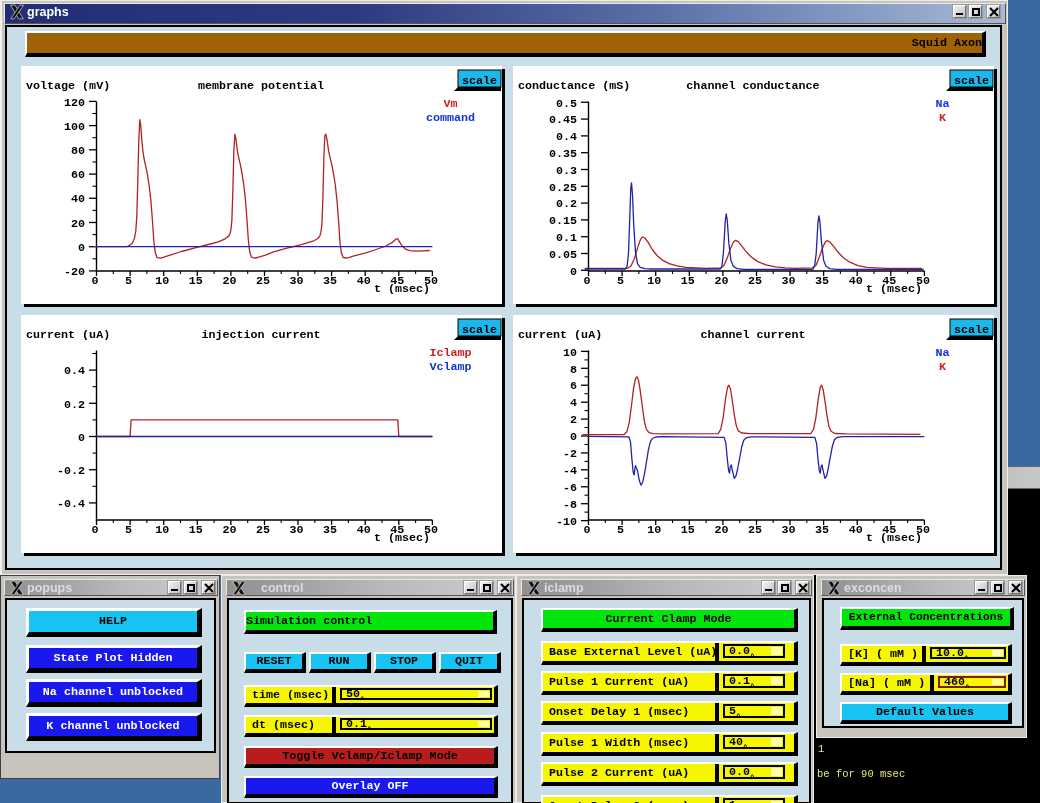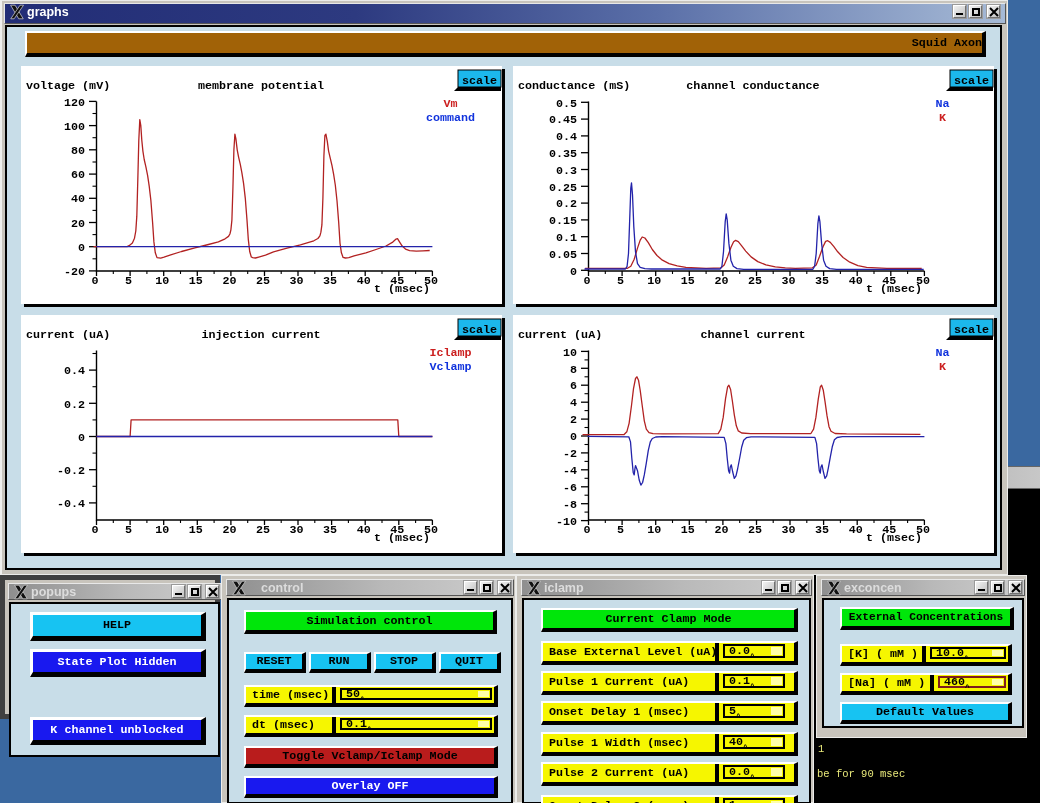--- a/index.html
+++ b/index.html
@@ -304,21 +304,21 @@
         <text x="429.5" y="41" font-family="'Liberation Mono',monospace" font-weight="bold" font-size="11.7" text-anchor="middle" fill="#1133dd">Na</text>
         <text x="429.5" y="55" font-family="'Liberation Mono',monospace" font-weight="bold" font-size="11.7" text-anchor="middle" fill="#cc2020">K</text>
         <polyline points="69.5,119.7 111.1,119.5 113.8,116.8 116.1,108.3 118.5,90.5 120.5,73.6 122.5,63.5 123.9,61.8 125.5,65.2 127.2,75.3 129.2,90.5 131.3,105.8 133.3,114.2 136.0,117.6 140.0,118.6 150.1,118.9 205.2,118.6 207.8,114.2 210.2,102.4 212.5,83.8 214.6,71.9 215.9,70.2 217.6,74.5 219.3,85.5 221.3,99.8 223.3,110.8 225.3,115.9 228.7,118.0 237.4,118.6 297.9,118.5 300.6,114.2 302.9,102.4 305.3,83.8 307.3,71.9 308.6,70.2 310.3,75.3 312.0,86.3 314.0,100.7 316.0,111.7 318.0,116.3 322.1,118.5 333.5,118.9 407.4,119.3" fill="none" stroke="#b22222" stroke-width="1.3" stroke-linejoin="round"></polyline>
         <polyline points="74.5,121.4 115.8,121.8 117.5,126.9 118.8,143.0 120.2,157.4 121.2,159.9 121.9,154.0 122.5,150.6 124.5,155.7 126.2,165.0 127.9,170.1 129.6,167.5 131.3,159.9 133.3,148.1 135.3,135.4 137.3,126.9 139.3,123.5 142.7,122.0 149.4,121.6 211.2,122.3 212.9,128.6 214.2,143.0 215.6,155.7 216.6,158.2 217.2,152.3 218.3,149.8 219.6,156.5 221.3,163.3 223.0,160.8 224.6,154.0 226.7,143.0 228.7,132.0 230.7,125.2 233.4,122.7 238.1,121.8 301.9,122.3 303.6,128.6 304.9,143.0 306.3,155.7 307.3,158.2 307.9,152.3 309.0,149.8 310.3,156.5 312.0,163.3 313.7,160.8 315.3,153.1 317.3,142.2 319.4,131.2 321.4,124.8 324.1,122.5 329.4,121.7 411.4,121.7" fill="none" stroke="#2323aa" stroke-width="1.3" stroke-linejoin="round"></polyline>
         <polygon points="433,25 437,21 480,21 480,25" fill="#000"></polygon>
         <rect x="437" y="4" width="43" height="17" fill="#1cb8ec" stroke="#000" stroke-width="1"></rect>
         <text x="458.5" y="17.5" font-family="'Liberation Mono',monospace" font-weight="bold" font-size="11.7" text-anchor="middle" fill="#000">scale</text>
       </svg>
     </div>
   </div>
-<div class="abs" style="left:0;top:575px;width:220px;height:144px;background:#c8c4bc;border:5px solid #404040">
+<div class="abs" style="left:0;top:575px;width:220px;height:204px;background:#c8c4bc;border:1px solid #404040">
     <div style="position:absolute;left:3px;top:3px;width:214px;height:17px;background:linear-gradient(to right,#8f8f8f,#b9b9b9 55%,#cecece);border:1px solid;border-color:#e8e8e8 #555 #555 #e8e8e8">
       <svg style="position:absolute;left:4px;top:0px" width="16" height="16" viewBox="0 0 20 18">
         <polygon points="2,0.5 7.6,0.5 17.8,17.5 12.2,17.5" fill="#111" stroke="#d4d4d4" stroke-width="0.9"></polygon>
         <polygon points="13.8,0.5 18.2,0.5 6.4,17.5 2.2,17.5" fill="#111" stroke="#d4d4d4" stroke-width="0.9"></polygon>
       </svg>
       <div style="position:absolute;left:22px;top:1px;font:bold 12.5px 'Liberation Sans',sans-serif;color:#dcdcdc">popups</div>
       <div style="position:absolute;left:163px;top:1px;width:13px;height:13px;background:linear-gradient(135deg,#f2f2f2,#c2c2c2);border:1px solid;border-color:#ffffff #707070 #707070 #ffffff;box-shadow:0 0 0 1px #9a9a9a">
         <div style="position:absolute;left:2px;bottom:2px;width:7px;height:2px;background:#000"></div>
       </div>
       <div style="position:absolute;left:179px;top:1px;width:13px;height:13px;background:linear-gradient(135deg,#f2f2f2,#c2c2c2);border:1px solid;border-color:#ffffff #707070 #707070 #ffffff;box-shadow:0 0 0 1px #9a9a9a">
@@ -326,20 +326,21 @@
       </div>
       <div style="position:absolute;left:197px;top:1px;width:13px;height:13px;background:linear-gradient(135deg,#f2f2f2,#c2c2c2);border:1px solid;border-color:#ffffff #707070 #707070 #ffffff;box-shadow:0 0 0 1px #9a9a9a">
         <svg width="13" height="13" style="position:absolute;left:-1px;top:-1px">
           <path d="M3,3 L11,11 M11,3 L3,11" stroke="#000" stroke-width="2"></path>
         </svg>
       </div>
     </div>
     <div class="abs" style="left:4px;top:22px;width:211px;height:155px;background:#c8dde8;border:2px solid #000"></div>
     <div style="position:absolute;left:25px;top:32px;width:168px;height:21px;box-sizing:content-box;background:#17c3f2;border-style:solid;border-width:3px 5px 5px 3px;border-color:#ffffff #000000 #000000 #ffffff;font:bold 11.7px 'Liberation Mono',monospace;color:#000;text-align:center;line-height:21px;white-space:nowrap">HELP</div>
     <div style="position:absolute;left:25px;top:69px;width:168px;height:20px;box-sizing:content-box;background:#1919ef;border-style:solid;border-width:3px 5px 5px 3px;border-color:#ffffff #000000 #000000 #ffffff;font:bold 11.7px 'Liberation Mono',monospace;color:#fff;text-align:center;line-height:20px;white-space:nowrap">State Plot Hidden</div>
+    <div style="position:absolute;left:25px;top:103px;width:168px;height:20px;box-sizing:content-box;background:#1919ef;border-style:solid;border-width:3px 5px 5px 3px;border-color:#ffffff #000000 #000000 #ffffff;font:bold 11.7px 'Liberation Mono',monospace;color:#fff;text-align:center;line-height:20px;white-space:nowrap">Na channel unblocked</div>
     <div style="position:absolute;left:25px;top:137px;width:168px;height:20px;box-sizing:content-box;background:#1919ef;border-style:solid;border-width:3px 5px 5px 3px;border-color:#ffffff #000000 #000000 #ffffff;font:bold 11.7px 'Liberation Mono',monospace;color:#fff;text-align:center;line-height:20px;white-space:nowrap">K channel unblocked</div>
   </div>
 <div class="abs" style="left:221px;top:575px;width:295px;height:228px;background:#c8c4bc;border:1px solid #ececea">
     <div style="position:absolute;left:4px;top:3px;width:288px;height:17px;background:linear-gradient(to right,#8f8f8f,#b9b9b9 55%,#cecece);border:1px solid;border-color:#e8e8e8 #555 #555 #e8e8e8">
       <svg style="position:absolute;left:4px;top:0px" width="16" height="16" viewBox="0 0 20 18">
         <polygon points="2,0.5 7.6,0.5 17.8,17.5 12.2,17.5" fill="#111" stroke="#d4d4d4" stroke-width="0.9"></polygon>
         <polygon points="13.8,0.5 18.2,0.5 6.4,17.5 2.2,17.5" fill="#111" stroke="#d4d4d4" stroke-width="0.9"></polygon>
       </svg>
       <div style="position:absolute;left:34px;top:1px;font:bold 12.5px 'Liberation Sans',sans-serif;color:#dcdcdc">control</div>
       <div style="position:absolute;left:237px;top:1px;width:13px;height:13px;background:linear-gradient(135deg,#f2f2f2,#c2c2c2);border:1px solid;border-color:#ffffff #707070 #707070 #ffffff;box-shadow:0 0 0 1px #9a9a9a">
@@ -348,21 +349,21 @@
       <div style="position:absolute;left:253px;top:1px;width:13px;height:13px;background:linear-gradient(135deg,#f2f2f2,#c2c2c2);border:1px solid;border-color:#ffffff #707070 #707070 #ffffff;box-shadow:0 0 0 1px #9a9a9a">
         <div style="position:absolute;left:2px;top:2px;width:8px;height:8px;border:2px solid #000"></div>
       </div>
       <div style="position:absolute;left:271px;top:1px;width:13px;height:13px;background:linear-gradient(135deg,#f2f2f2,#c2c2c2);border:1px solid;border-color:#ffffff #707070 #707070 #ffffff;box-shadow:0 0 0 1px #9a9a9a">
         <svg width="13" height="13" style="position:absolute;left:-1px;top:-1px">
           <path d="M3,3 L11,11 M11,3 L3,11" stroke="#000" stroke-width="2"></path>
         </svg>
       </div>
     </div>
     <div class="abs" style="left:5px;top:22px;width:286px;height:206px;background:#c8dde8;border:2px solid #000"></div>
-    <div style="position:absolute;left:22px;top:34px;width:247px;height:18px;box-sizing:content-box;background:#00e60a;border-style:solid;border-width:2px 4px 4px 2px;border-color:#ffffff #000000 #000000 #ffffff;font:bold 11.7px 'Liberation Mono',monospace;color:#000;text-align:center;line-height:18px;white-space:nowrap">Simulation control</div>
+    <div style="position:absolute;left:22px;top:34px;width:247px;height:18px;box-sizing:content-box;background:#00e60a;border-style:solid;border-width:2px 4px 4px 2px;border-color:#ffffff #000000 #000000 #ffffff;font:bold 11.7px 'Liberation Mono',monospace;color:#000;line-height:18px;white-space:nowrap">Simulation control</div>
     <div style="position:absolute;left:22px;top:76px;width:56px;height:15px;box-sizing:content-box;background:#17c3f2;border-style:solid;border-width:2px 4px 4px 2px;border-color:#ffffff #000000 #000000 #ffffff;font:bold 11.7px 'Liberation Mono',monospace;color:#000;text-align:center;line-height:15px;white-space:nowrap">RESET</div>
     <div style="position:absolute;left:87px;top:76px;width:56px;height:15px;box-sizing:content-box;background:#17c3f2;border-style:solid;border-width:2px 4px 4px 2px;border-color:#ffffff #000000 #000000 #ffffff;font:bold 11.7px 'Liberation Mono',monospace;color:#000;text-align:center;line-height:15px;white-space:nowrap">RUN</div>
     <div style="position:absolute;left:152px;top:76px;width:56px;height:15px;box-sizing:content-box;background:#17c3f2;border-style:solid;border-width:2px 4px 4px 2px;border-color:#ffffff #000000 #000000 #ffffff;font:bold 11.7px 'Liberation Mono',monospace;color:#000;text-align:center;line-height:15px;white-space:nowrap">STOP</div>
     <div style="position:absolute;left:217px;top:76px;width:56px;height:15px;box-sizing:content-box;background:#17c3f2;border-style:solid;border-width:2px 4px 4px 2px;border-color:#ffffff #000000 #000000 #ffffff;font:bold 11.7px 'Liberation Mono',monospace;color:#000;text-align:center;line-height:15px;white-space:nowrap">QUIT</div>
     <div style="position:absolute;left:22px;top:109px;width:248px;height:16px;box-sizing:content-box;background:#f6f600;border-style:solid;border-width:2px 4px 4px 2px;border-color:#ffffff #000000 #000000 #ffffff;font:bold 11.7px 'Liberation Mono',monospace;white-space:nowrap">
       <div style="position:absolute;left:6px;top:0;line-height:16px">time (msec)</div>
       <div style="position:absolute;left:86px;top:0;width:4px;height:16px;background:#000"></div>
       <div style="position:absolute;left:94px;top:1px;width:152px;height:12px;background:#f6f600;border:2px solid #000">
         <div style="position:absolute;right:1px;top:1px;bottom:1px;width:11px;background:#ffffa8"></div>
         <div style="position:absolute;left:4px;top:0;line-height:8px">50<span style="font-size:8px;vertical-align:-5px">^</span></div>

